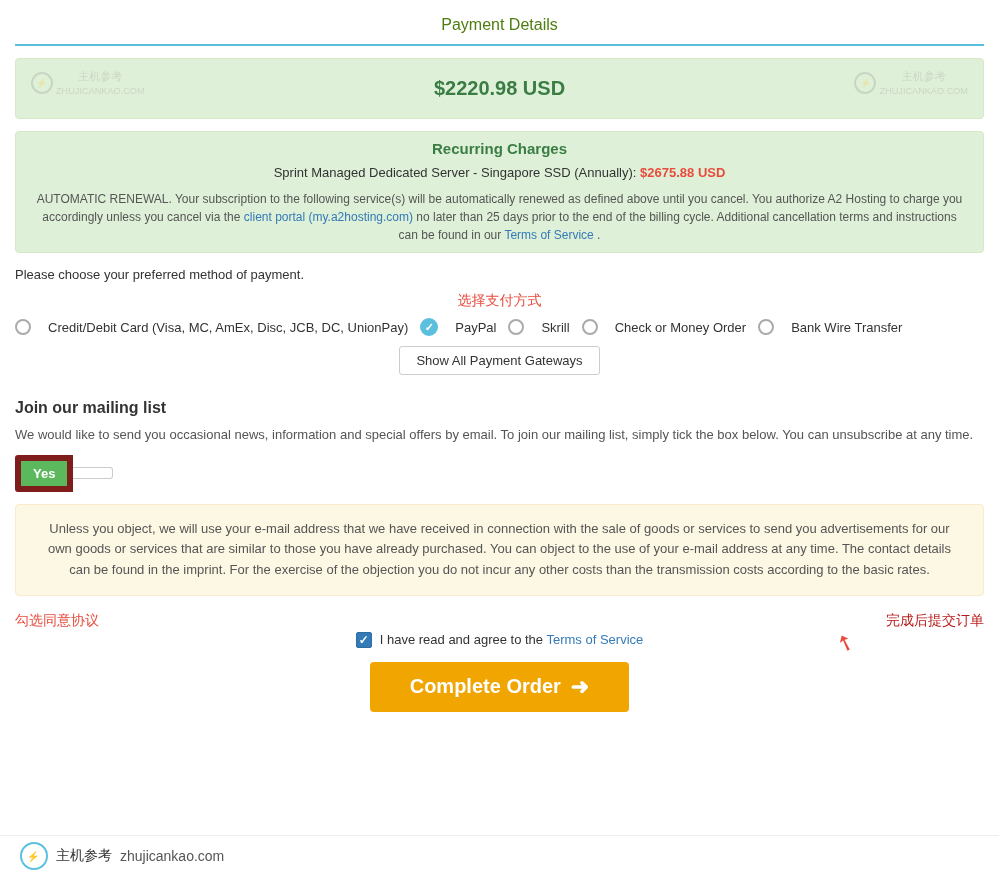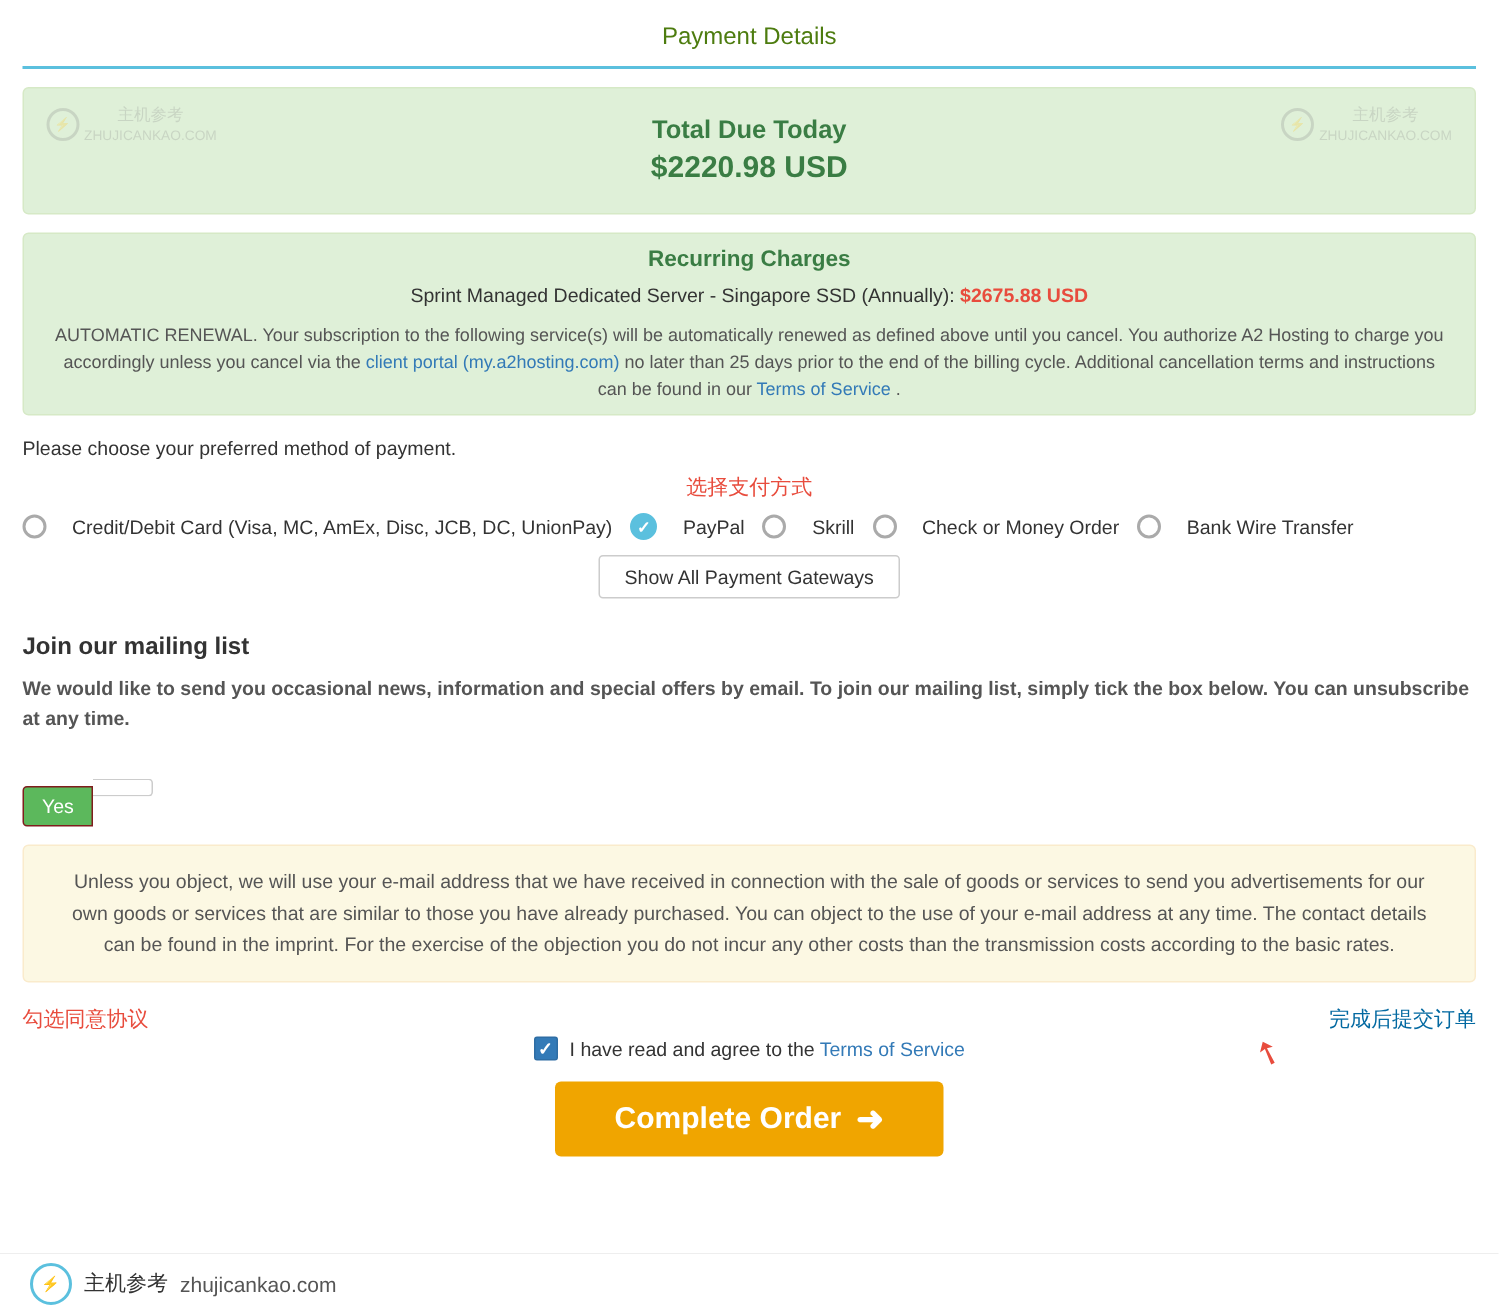--- a/index.html
+++ b/index.html
@@ -188,39 +188,37 @@
       font-size: 16px;
       font-weight: bold;
       color: #333;
       margin-bottom: 8px;
     }
     .mailing-desc {
       font-size: 13px;
       color: #555;
       margin-bottom: 10px;
       line-height: 1.5;
-      font-weight: bold;
     }
 
     .toggle-container {
       display: flex;
       align-items: center;
       gap: 0;
       margin-bottom: 12px;
     }
     .toggle-yes {
       background: #5cb85c;
       color: #fff;
       padding: 5px 12px;
       font-size: 13px;
-      font-weight: normal;
-      border: 1px solid #7f1d1d;
+      font-weight: bold;
+      border: 6px solid #7f1d1d;
       border-radius: 3px 0 0 3px;
       cursor: pointer;
-      margin-top: 26px;
     }
     .toggle-no {
       background: #fff;
       color: #333;
       padding: 5px 12px;
       font-size: 13px;
       border: 1px solid #ccc;
       border-left: none;
       border-radius: 0 3px 3px 0;
       cursor: pointer;
@@ -342,21 +340,20 @@
   <div class="total-due-box">
 
     <div class="watermark wm-tl">
       <div class="watermark-circle">⚡</div>
       <span>主机参考<br><small>ZHUJICANKAO.COM</small></span>
     </div>
     <div class="watermark wm-tr">
       <div class="watermark-circle">⚡</div>
       <span>主机参考<br><small>ZHUJICANKAO.COM</small></span>
     </div>
-    <div class="total-due-label">Total Due Today</div>
     <div class="total-due-amount">$2220.98 USD</div>
   </div>
 
   <div class="recurring-box">
     <div class="recurring-title">Recurring Charges</div>
     <div class="recurring-desc">
       <span>Sprint Managed Dedicated Server - Singapore SSD (Annually):</span>
       <strong><span class="recurring-amount">$2675.88 USD</span></strong>
     </div>
     <div class="recurring-auto">
@@ -414,21 +411,21 @@
       <div class="toggle-no"></div>
     </div>
     <div class="notice-box">Unless you object, we will use your e-mail address that we have received in connection with the sale of goods or services to send you advertisements for our own goods or services that are similar to those you have already purchased. You can object to the use of your e-mail address at any time. The contact details can be found in the imprint. For the exercise of the objection you do not incur any other costs than the transmission costs according to the basic rates.</div>
   </div>
 
   <div style="display:flex; align-items:flex-end; justify-content:space-between; gap:120px; margin-bottom:2px; position:relative;">
     <div>
       <span style="color:#e84c3d; font-size:14px;">勾选同意协议</span>
     </div>
     <div style="position:relative;">
-      <span style="color:#0369a1; font-size:14px;">完成后提交订单</span>
+      <span style="color:#b91c1c; font-size:14px;">完成后提交订单</span>
       
       <span style="position:absolute; left:-50px; top:18px; color:#e84c3d; font-size:22px; transform: rotate(200deg); display:inline-block;">➘</span>
     </div>
   </div>
 
   <div class="tos-row">
     <div class="checkbox-checked"></div>
     <span class="tos-text">
       <span>I have read and agree to the</span>
       <a href="#">Terms of Service</a>

